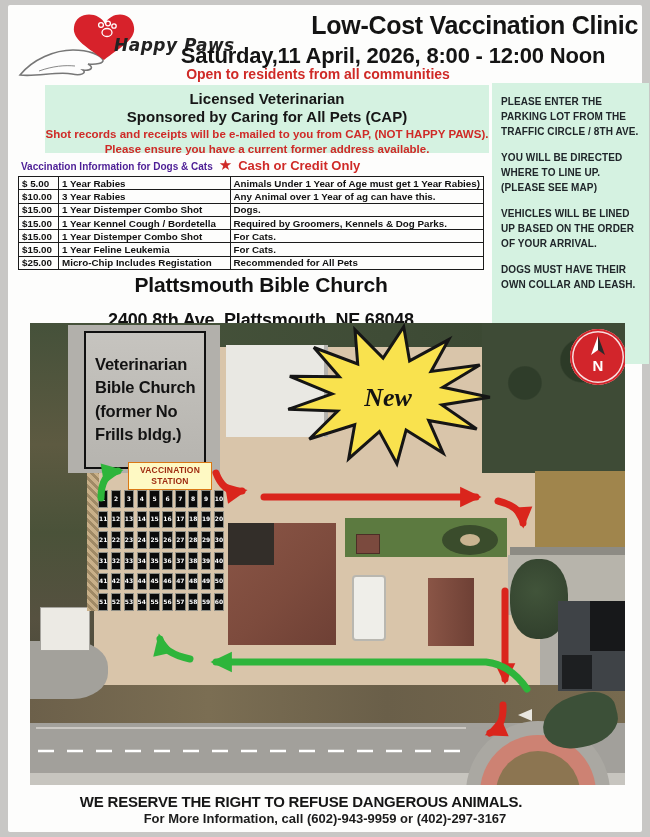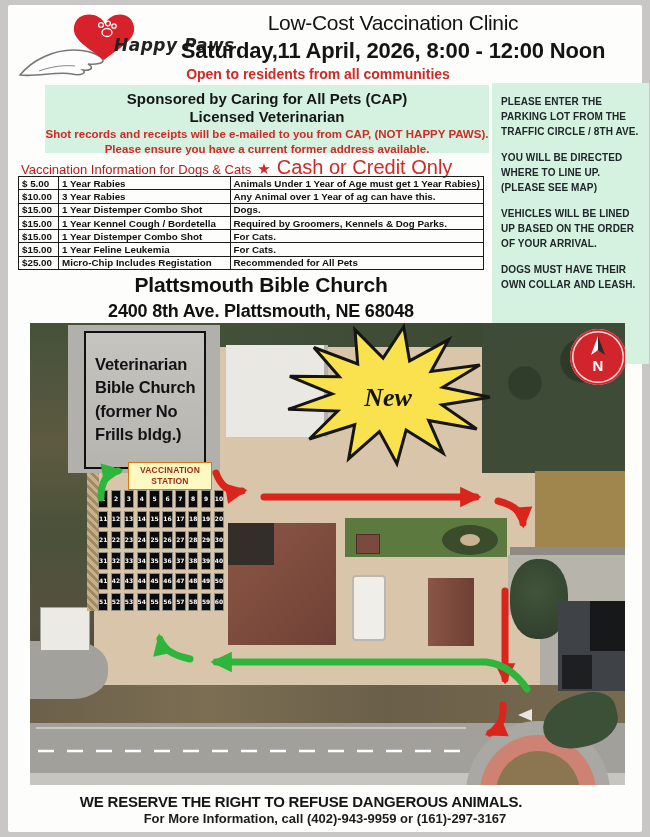--- a/index.html
+++ b/index.html
@@ -4,50 +4,50 @@
 <style>
   html,body{margin:0;padding:0;}
   .canvas{position:relative;width:650px;height:837px;background:#c8c7c5;overflow:hidden;
           font-family:"Liberation Sans",sans-serif;}
   .page{position:absolute;left:8px;top:5px;width:634px;height:827px;background:#fdfdfc;border-radius:2px;}
 
   
   .logo-svg{position:absolute;left:5px;top:4px;width:150px;height:74px;}
   .brand{position:absolute;left:106px;top:30px;font:italic 700 17px "DejaVu Sans",sans-serif;color:#222;letter-spacing:.5px;}
   .title-block{position:absolute;left:140px;top:6px;width:490px;text-align:center;color:#141414;}
-  .title1{font-size:21px;font-weight:400;letter-spacing:-.3px;}
+  .title1{font-size:25px;font-weight:700;letter-spacing:-.3px;text-align:right;}
   .title2{font-size:22px;font-weight:800;margin-top:3px;letter-spacing:-.2px;}
   .subtitle{position:absolute;left:0;top:61px;width:620px;text-align:center;
             font-size:14px;font-weight:800;color:#cf2a27;}
 
   
   .sponsor-box{position:absolute;left:37px;top:80px;width:444px;height:68px;background:#d5f2e1;text-align:center;}
   .sponsor-line{font-size:15px;font-weight:800;color:#161616;line-height:1.22;}
   .sponsor-box .sponsor-line:first-child{padding-top:5px;}
   .notice{font-size:11.5px;font-weight:800;color:#cf2a27;line-height:1.3;}
   .notice.first{margin-top:0;}
 
   .sidebar{position:absolute;left:484px;top:78px;width:157px;height:281px;background:#d5f2e1;box-sizing:border-box;padding:11px 9px;}
   .sidebar p{margin:0 0 11px 0;font-size:10px;line-height:1.5;font-weight:800;color:#20262a;letter-spacing:.1px;}
 
   
   .pricing-heading{position:absolute;left:13px;top:151px;display:flex;align-items:baseline;gap:6px;white-space:nowrap;}
-  .pricing-heading .h{font-size:13px;font-weight:400;color:#b91c1c;}
+  .pricing-heading .h{font-size:10px;font-weight:700;color:#4c1d95;}
   .pricing-heading .star{font-size:15px;color:#cf2a27;}
-  .pricing-heading .pay{font-size:20px;font-weight:400;color:#cf2a27;}
+  .pricing-heading .pay{font-size:13px;font-weight:700;color:#cf2a27;}
   table.price{position:absolute;left:10px;top:171px;width:466px;border-collapse:collapse;}
   table.price td{border:1.2px solid #1b1b1b;font-size:9.8px;font-weight:700;color:#111;
                  height:12.3px;padding:0 3px;white-space:nowrap;overflow:hidden;}
   table.price td:nth-child(1){width:38px;}
   table.price td:nth-child(2){width:182px;}
 
   
   .venue{position:absolute;left:22px;top:268px;width:462px;text-align:center;color:#111;}
   .venue-name{font-size:21px;font-weight:800;letter-spacing:-.2px;}
-  .venue-addr{font-size:18px;font-weight:800;margin-top:4px;letter-spacing:-.2px;}
+  .venue-addr{font-size:18px;font-weight:800;margin-top:13px;letter-spacing:-.2px;}
 
   
   .map{position:absolute;left:22px;top:318px;width:595px;height:462px;background:#d9c5aa;overflow:hidden;}
   .mf{position:absolute;}
   .trees-top{left:0;top:0;width:595px;height:24px;background:linear-gradient(90deg,#49553c,#3f4c36 60%,#37452f);}
   .trees-topright{left:452px;top:0;width:143px;height:150px;
       background:radial-gradient(circle at 30% 40%,#2f3d2a 12%,transparent 13%) ,radial-gradient(circle at 70% 25%,#2c3a27 14%,transparent 15%),#3e4b36;}
   .trees-left{left:0;top:0;width:64px;height:348px;
       background:linear-gradient(180deg,#45513a 0%,#5d5a41 35%,#4a5239 60%,#565140 85%,#4b4a3a 100%);}
   .dry-field{left:505px;top:148px;width:90px;height:78px;background:#a0854c;}
@@ -130,22 +130,22 @@
   </svg>
   <div class="brand">Happy Paws</div>
 
   <div class="title-block">
     <div class="title1">Low-Cost Vaccination Clinic</div>
     <div class="title2">Saturday,11 April, 2026, 8:00 - 12:00 Noon</div>
   </div>
   <div class="subtitle">Open to residents from all communities</div>
 
   <div class="sponsor-box">
+    <div class="sponsor-line">Licensed Veterinarian</div>
     <div class="sponsor-line">Sponsored by Caring for All Pets (CAP)</div>
-    <div class="sponsor-line">Licensed Veterinarian</div>
     <div class="notice first">Shot records and receipts will be e-mailed to you from CAP, (NOT HAPPY PAWS).</div>
     <div class="notice">Please ensure you have a current former address available.</div>
   </div>
 
   <div class="sidebar" id="side-notes">
         <p>PLEASE ENTER THE PARKING LOT FROM THE TRAFFIC CIRCLE / 8TH AVE.</p>
         <p>YOU WILL BE DIRECTED WHERE TO LINE UP. (PLEASE SEE MAP)</p>
         <p>VEHICLES WILL BE LINED UP BASED ON THE ORDER OF YOUR ARRIVAL.</p>
         <p>DOGS MUST HAVE THEIR OWN COLLAR AND LEASH.</p>
       </div>
@@ -347,16 +347,16 @@
     <div class="mf compass">
       <svg width="26" height="22" viewBox="0 0 26 22">
         <polygon points="13,1 6,20 13,15" fill="#ffffff"></polygon>
         <polygon points="13,1 20,20 13,15" fill="#2b2b2b"></polygon>
       </svg>
       <span class="n">N</span>
     </div>
   </div>
 
   <div class="footer-warning">WE RESERVE THE RIGHT TO REFUSE DANGEROUS ANIMALS.</div>
-  <div class="footer-info">For More Information, call (402)-943-9959 or (161)-297-3167</div>
+  <div class="footer-info">For More Information, call (602)-943-9959 or (402)-297-3167</div>
 
  </div>
 </div>
 
 </body></html>

